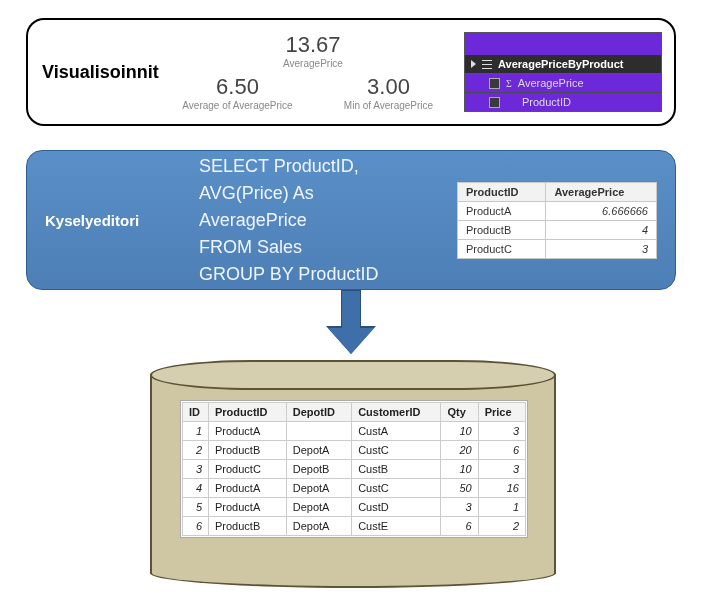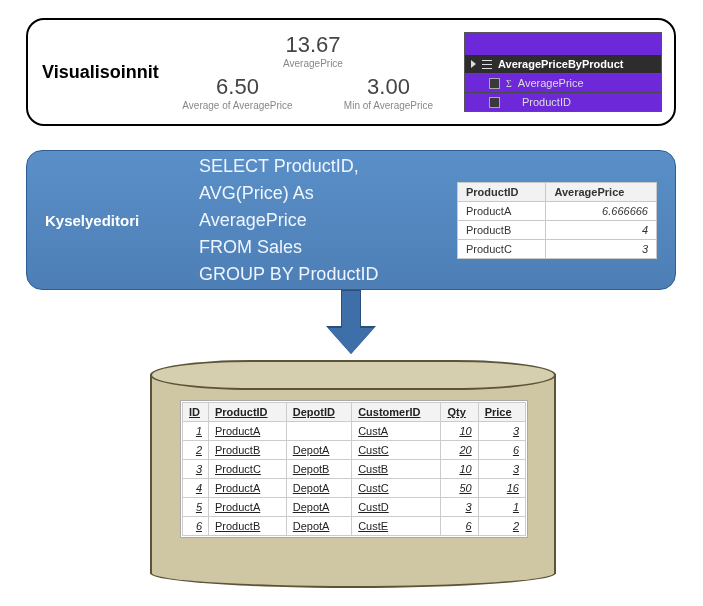--- a/index.html
+++ b/index.html
@@ -211,21 +211,20 @@
   .db-table {
     border-collapse: collapse;
     width:100%;
     font-size: 11px;
   }
   .db-table th, .db-table td {
     border:1px solid #ccc;
     padding:3px 6px;
     text-align:left;
     white-space:nowrap;
-    text-decoration:underline;
   }
   .db-table th { background:#f3f3f3; font-weight:700; }
   .db-table td.idx { text-align:right; font-style:italic; width:26px; }
   .db-table td.num { text-align:right; font-style:italic; }
 </style>
 </head>
 <body>
 
 <div class="viz-card">
   <div class="viz-title">Visualisoinnit</div>

